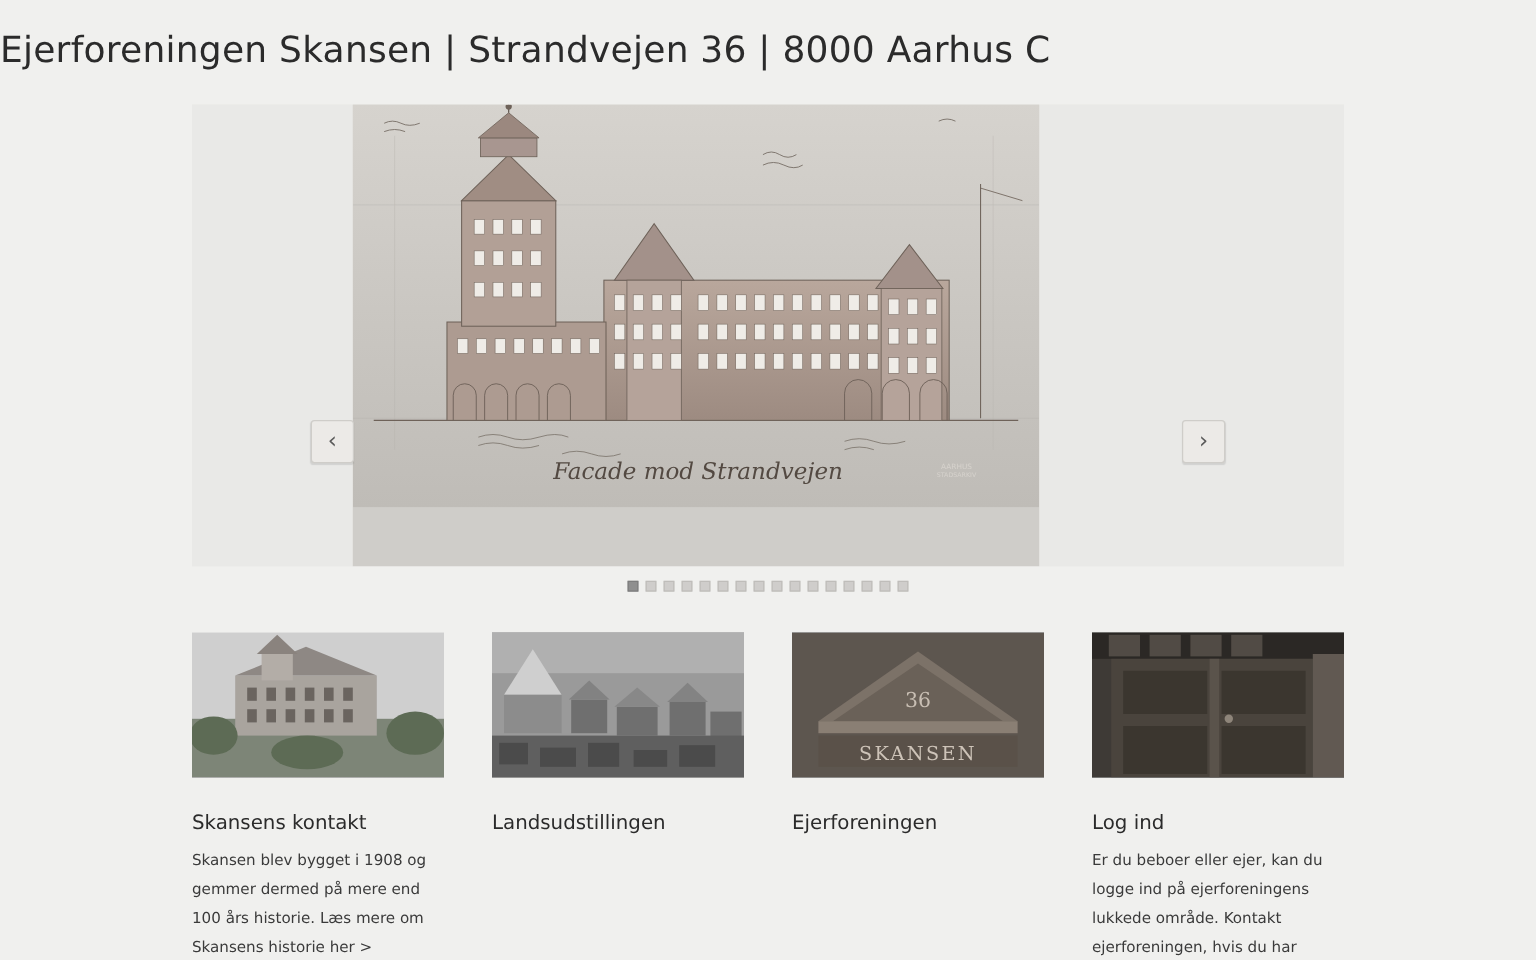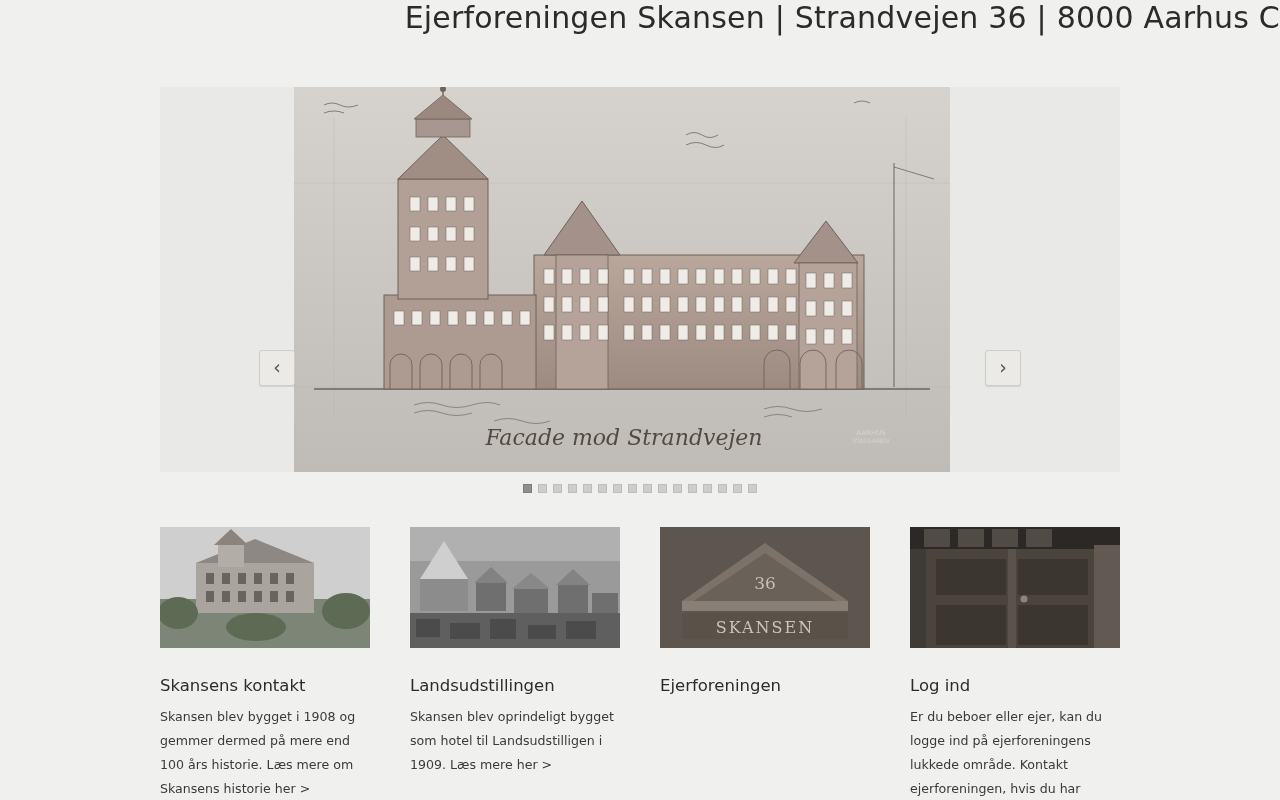--- a/index.html
+++ b/index.html
@@ -10,44 +10,45 @@
     font-family: "DejaVu Sans", sans-serif;
     overflow: hidden;
   }
   .page {
     width: 1280px;
     height: 800px;
     position: relative;
     background: #f0f0ee;
   }
   .site-title {
-    text-align: right;
+    text-align: left;
     font-size: 30px;
     font-weight: 400;
     color: #2b2b2b;
     letter-spacing: 0.2px;
     margin: 0;
+    padding-top: 25px;
     font-family: "DejaVu Sans", sans-serif;
   }
 
   
   .carousel {
     position: absolute;
     left: 160px;
     top: 87px;
     width: 960px;
     height: 385px;
     background: #e9e9e7;
     overflow: hidden;
   }
   .slide-img {
     position: absolute;
     left: 134px;
     top: 0;
-    width: 656px;
+    width: 572px;
     height: 385px;
     background: #cfcdc9;
     overflow: hidden;
     padding-left: 36px;
   }
   
   .drawing { position: absolute; inset: 0; }
 
   .arrow {
     position: absolute;
@@ -356,21 +357,20 @@
           <g fill="#4b4b4b">
             <rect x="6" y="92" width="24" height="18"></rect>
             <rect x="40" y="96" width="30" height="16"></rect>
             <rect x="80" y="92" width="26" height="20"></rect>
             <rect x="118" y="98" width="28" height="14"></rect>
             <rect x="156" y="94" width="30" height="18"></rect>
           </g>
         </svg>
       </div>
       <h2 class="card-title">Landsudstillingen</h2>
-      <p class="card-text">Skansen blev oprindeligt bygget som hotel til Landsudstilligen i 1909. Læs mere her &gt;</p>
     </div>
 
     <div class="card">
       <div class="card-thumb thumb-gable">
         <svg viewBox="0 0 210 121" preserveAspectRatio="none" style="width:100%;height:100%">
           <rect width="210" height="121" fill="#5d564f"></rect>
           <polygon points="22,74 105,16 188,74" fill="#7c7268"></polygon>
           <polygon points="34,74 105,26 176,74" fill="#6a6158"></polygon>
           <rect x="22" y="74" width="166" height="10" fill="#8a7f74"></rect>
           <rect x="22" y="86" width="166" height="26" fill="#5a5149"></rect>

